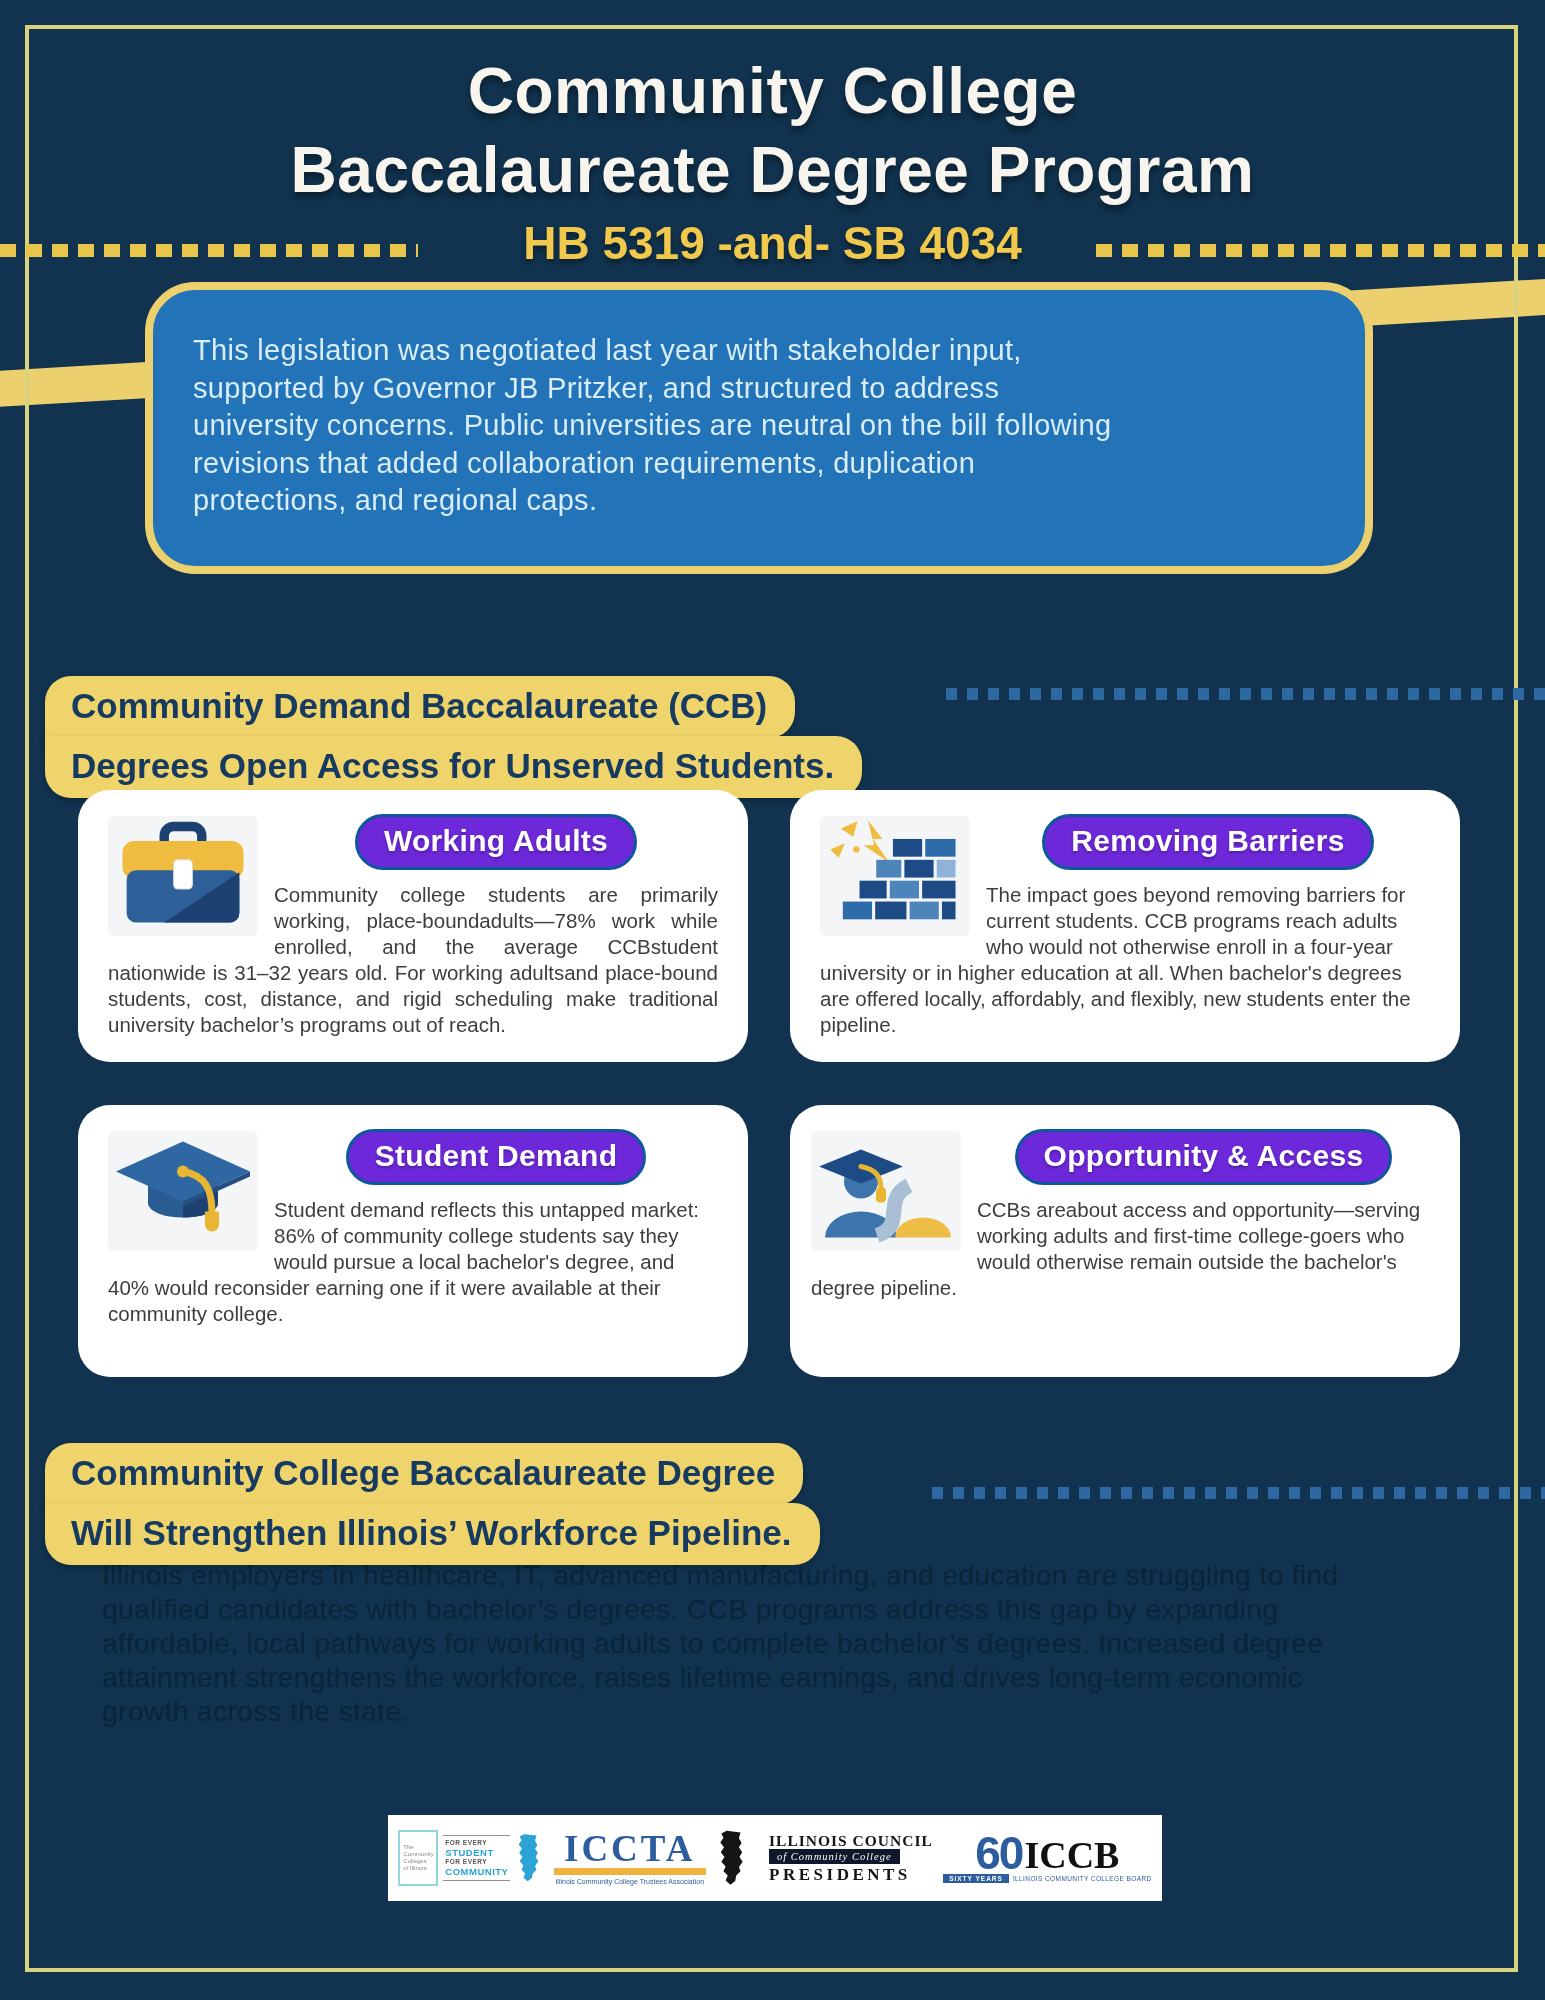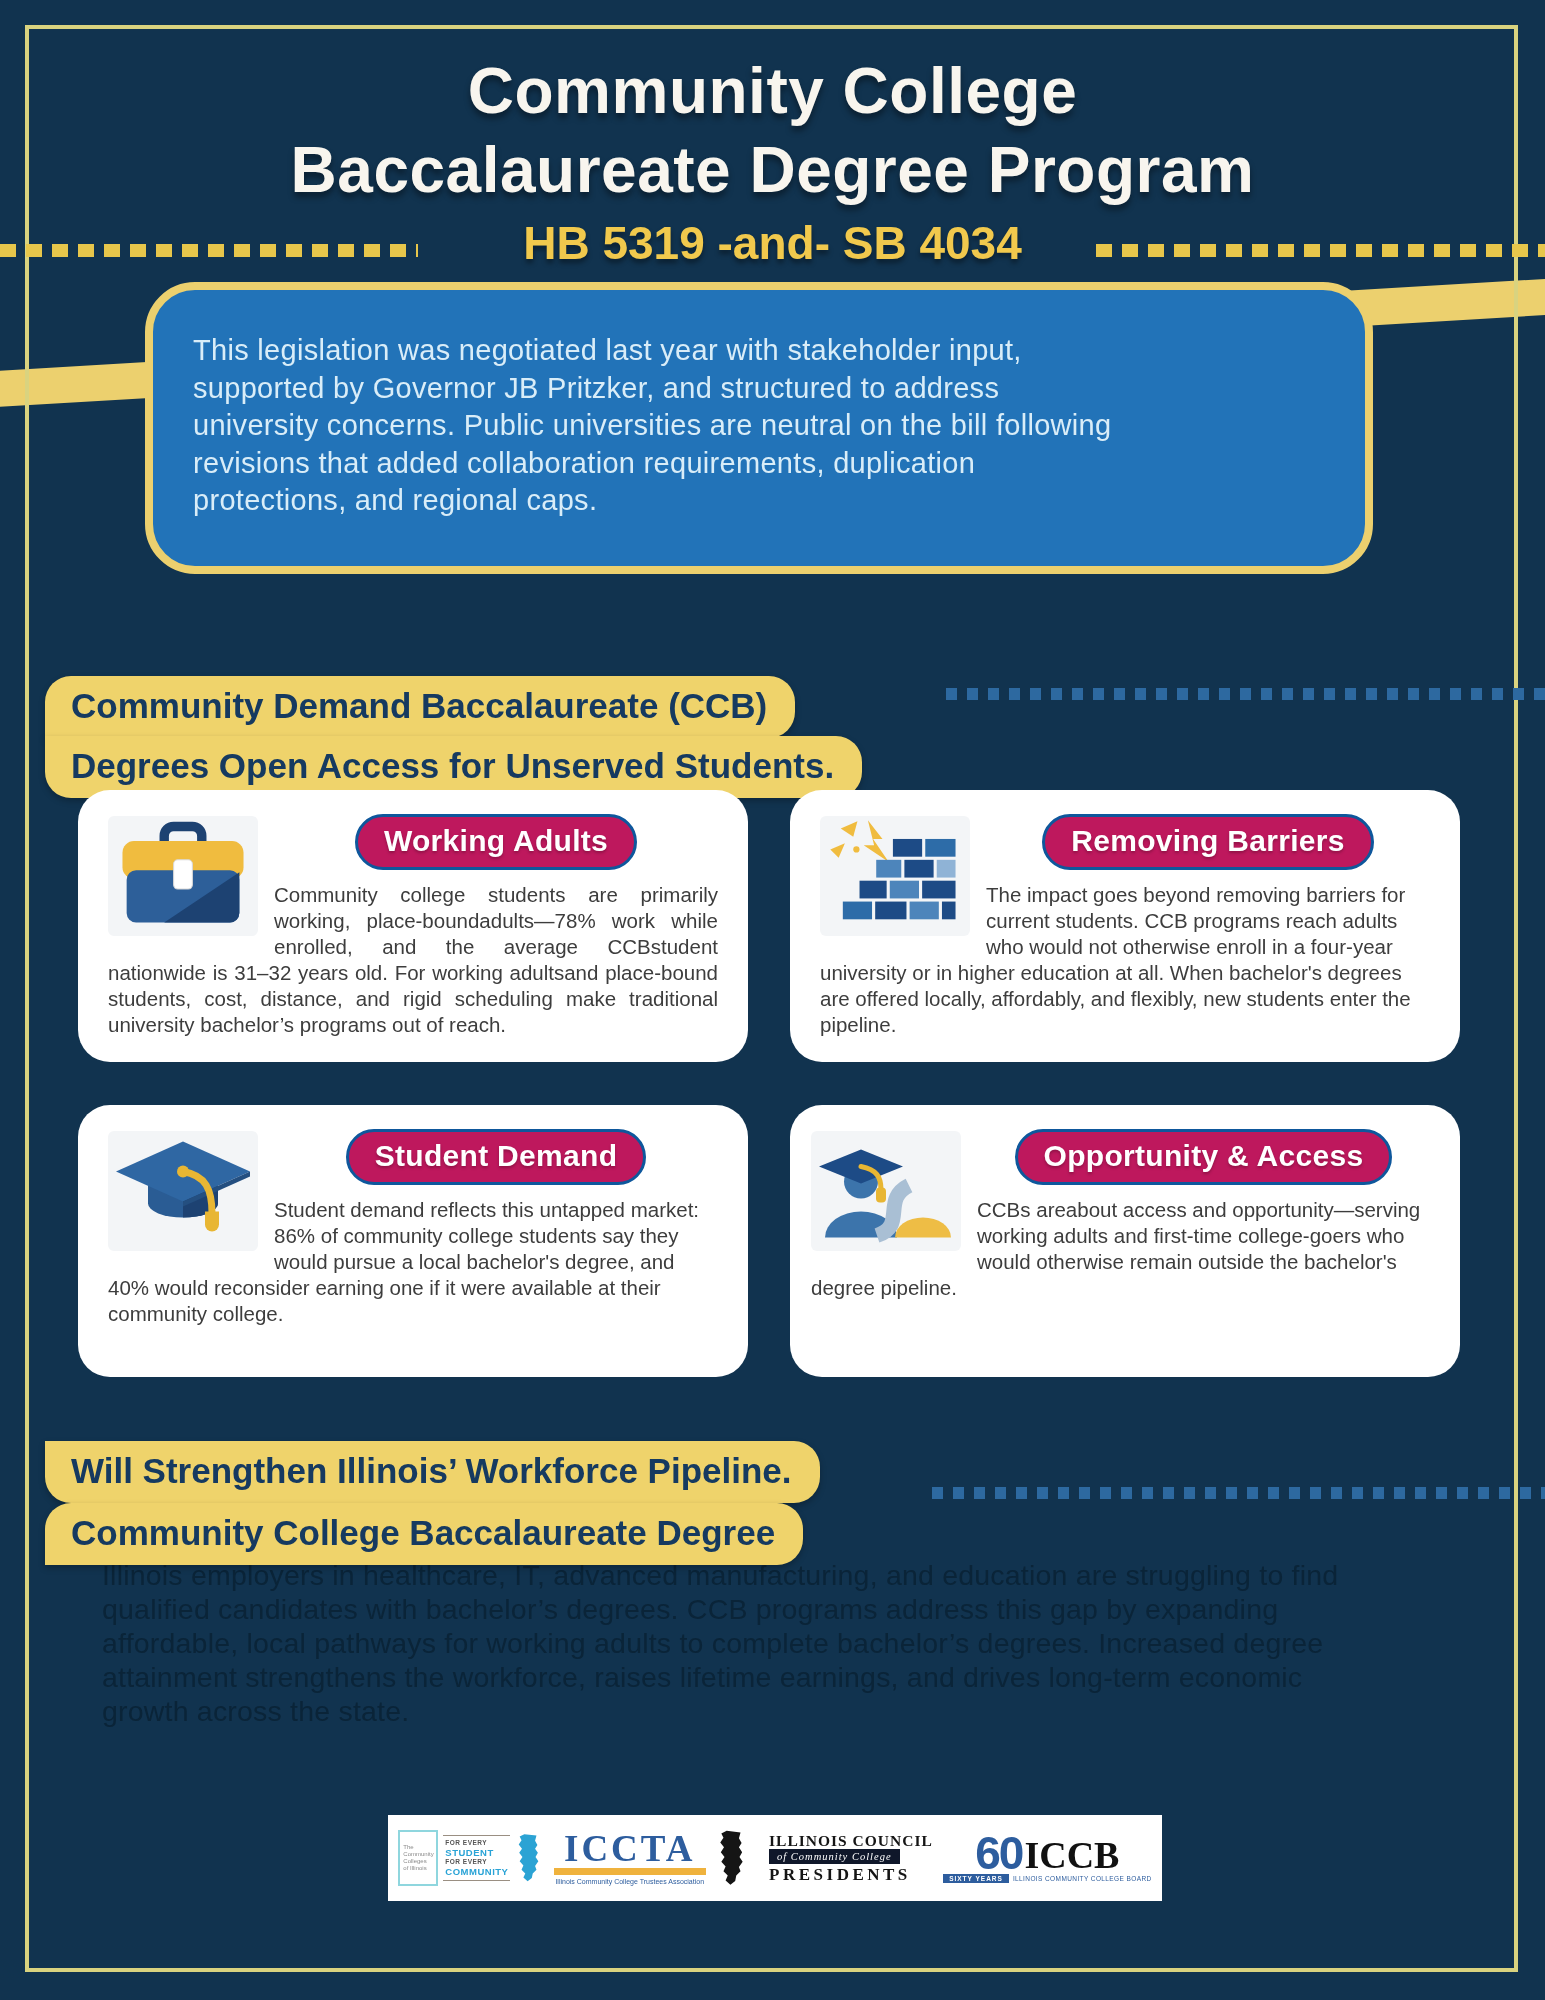--- a/index.html
+++ b/index.html
@@ -35,21 +35,21 @@
   .db2{left:932px;top:1487px;width:613px;}
   .card{position:absolute;width:670px;height:272px;background:#fff;border-radius:32px;
         box-sizing:border-box;padding:24px 30px 0 30px;z-index:3;}
   .c1{left:78px;top:790px;}
   .c2{left:790px;top:790px;}
   .c3{left:78px;top:1105px;}
   .c4{left:790px;top:1105px;padding-left:21px;}
   .card-icon{float:left;width:150px;height:120px;margin:2px 16px 8px 0;background:#f3f5f7;border-radius:6px;}
   .card-icon svg{width:100%;height:100%;display:block;}
   .pill-row{text-align:center;line-height:0;}
-  .pill{display:inline-block;background:#be185d;border:3px solid #0e579c;border-radius:30px;color:#fff;
+  .pill{display:inline-block;background:#6d28d9;border:3px solid #0e579c;border-radius:30px;color:#fff;
         font-weight:800;font-size:30px;line-height:36px;padding:6px 26px 8px;letter-spacing:.3px;
         text-shadow:0 2px 3px rgba(0,0,0,.25);}
   .card p{margin:12px 0 0;font-size:20.5px;line-height:26px;color:#3d3d3d;}
   .c1 p{text-align:justify;}
   .workforce{position:absolute;left:102px;top:1558px;width:1336px;margin:0;font-size:28.5px;
         line-height:34px;color:#0a2438;white-space:pre-line;letter-spacing:.2px;z-index:2;}
   .footer{position:absolute;left:388px;top:1815px;width:774px;height:86px;background:#fff;
         display:flex;align-items:center;justify-content:space-evenly;z-index:3;}
   .lg1{display:flex;align-items:center;gap:5px;}
   .lg1-box{width:40px;height:56px;border:2px solid #8fd6de;display:flex;align-items:center;justify-content:center;box-sizing:border-box;}
@@ -172,22 +172,22 @@
         <polygon points="50,16 92,33 50,50 8,33" fill="#1d4b86"></polygon>
         <path d="M50,33 C 66,36 70,44 70,56" stroke="#e8b633" stroke-width="5" fill="none" stroke-linecap="round"></path>
         <rect x="65" y="54" width="10" height="15" rx="4" fill="#e8b633"></rect>
       </svg>
     </div>
     <div class="pill-row"><span class="pill">Opportunity &amp; Access</span></div>
     <p>CCBs areabout access and opportunity—serving working adults and first-time college-goers who would otherwise remain outside the bachelor's degree pipeline.</p>
   </div>
 
   <div class="hl hl2">
+    <div><span class="hl-line hl-top">Community College Baccalaureate Degree</span></div>
     <div><span class="hl-line hl-bottom">Will Strengthen Illinois’ Workforce Pipeline.</span></div>
-    <div><span class="hl-line hl-top">Community College Baccalaureate Degree</span></div>
   </div>
   <div class="dot-blue db2"></div>
 
   <p class="workforce">Illinois employers in healthcare, IT, advanced manufacturing, and education are struggling to find
 qualified candidates with bachelor’s degrees. CCB programs address this gap by expanding
 affordable, local pathways for working adults to complete bachelor’s degrees. Increased degree
 attainment strengthens the workforce, raises lifetime earnings, and drives long-term economic
 growth across the state.</p>
 
   <div class="footer">

